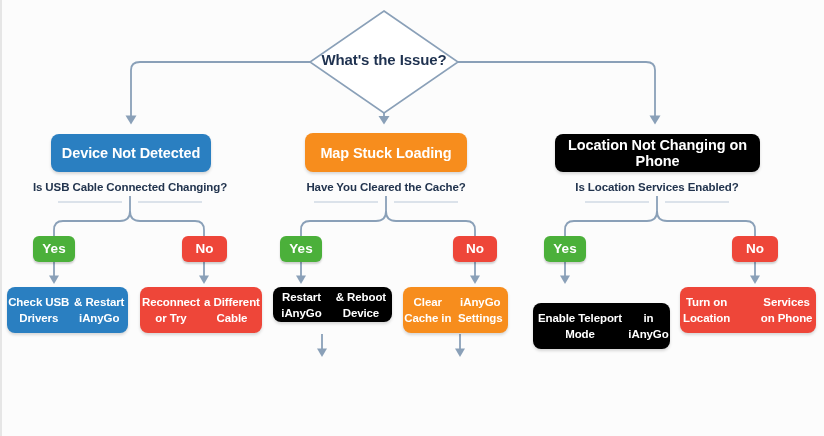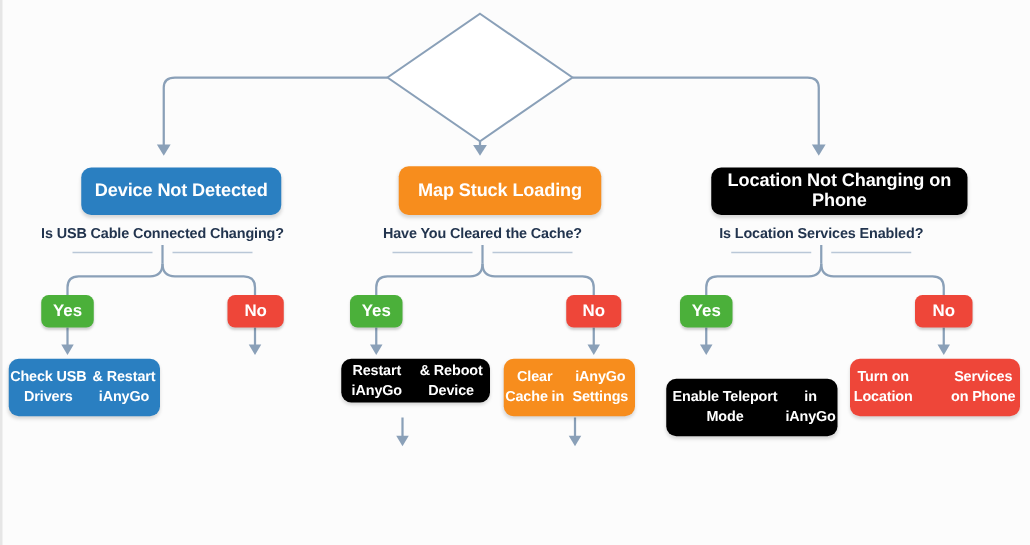--- a/index.html
+++ b/index.html
@@ -18,21 +18,21 @@
   .diamond-label{
     position:absolute;left:309px;top:51px;width:150px;
     text-align:center;font-weight:bold;font-size:15px;color:#1f3250;
     letter-spacing:-0.1px;
   }
   .box{
     position:absolute;border-radius:8px;color:#ffffff;font-weight:bold;
     display:flex;align-items:center;justify-content:center;text-align:center;
     box-shadow:0 2px 3px rgba(0,0,0,0.15);letter-spacing:-0.1px;
   }
-  .hdr{font-size:14.5px;margin-left:14px;}
+  .hdr{font-size:14.5px;}
   .action{font-size:11.5px;line-height:16px;flex-direction:row;}
   .badge{
     position:absolute;top:236px;height:26px;border-radius:6px;
     color:#fff;font-weight:bold;font-size:13.5px;line-height:26px;
     text-align:center;box-shadow:0 2px 2px rgba(0,0,0,0.18);
   }
   .question{
     position:absolute;top:181px;width:220px;text-align:center;
     font-weight:bold;font-size:11.5px;color:#22344e;letter-spacing:-0.1px;
   }
@@ -98,28 +98,33 @@
     <polygon class="ah" points="560,275.5 570,275.5 565,284"></polygon>
     <path class="wire" d="M755,262 V276"></path>
     <polygon class="ah" points="750,275.5 760,275.5 755,284"></polygon>
 
     <path class="wire" d="M322,334 V349"></path>
     <polygon class="ah" points="317,348.5 327,348.5 322,357"></polygon>
     <path class="wire" d="M460,334 V349"></path>
     <polygon class="ah" points="455,348.5 465,348.5 460,357"></polygon>
   </svg>
 
+  <div class="diamond-label">What's the Issue?</div>
 
   <div class="box hdr c-blue" style="left:51px;top:134px;width:160px;height:38px;">Device Not Detected</div>
   <div class="question" style="left:20px;">Is USB Cable Connected Changing?</div>
   <div class="badge c-yes" style="left:33px;width:42px;">Yes</div>
   <div class="badge c-red" style="left:182px;width:45px;">No</div>
   <div class="box action c-blue" style="left:7px;top:287px;width:121px;height:46px;">
     <span>Check USB Drivers</span>
     <span>&amp; Restart iAnyGo</span>
+  </div>
+  <div class="box action c-red" style="left:140px;top:287px;width:122px;height:46px;">
+    <span>Reconnect or Try</span>
+    <span>a Different Cable</span>
   </div>
 
   <div class="box hdr c-orange" style="left:305px;top:133px;width:162px;height:39px;">Map Stuck Loading</div>
   <div class="question" style="left:276px;">Have You Cleared the Cache?</div>
   <div class="badge c-yes" style="left:280px;width:42px;">Yes</div>
   <div class="badge c-red" style="left:453px;width:44px;">No</div>
   <div class="box action c-green" style="left:273px;top:287px;width:119px;height:35px;">
     <span>Restart iAnyGo</span>
     <span>&amp; Reboot Device</span>
   </div>

